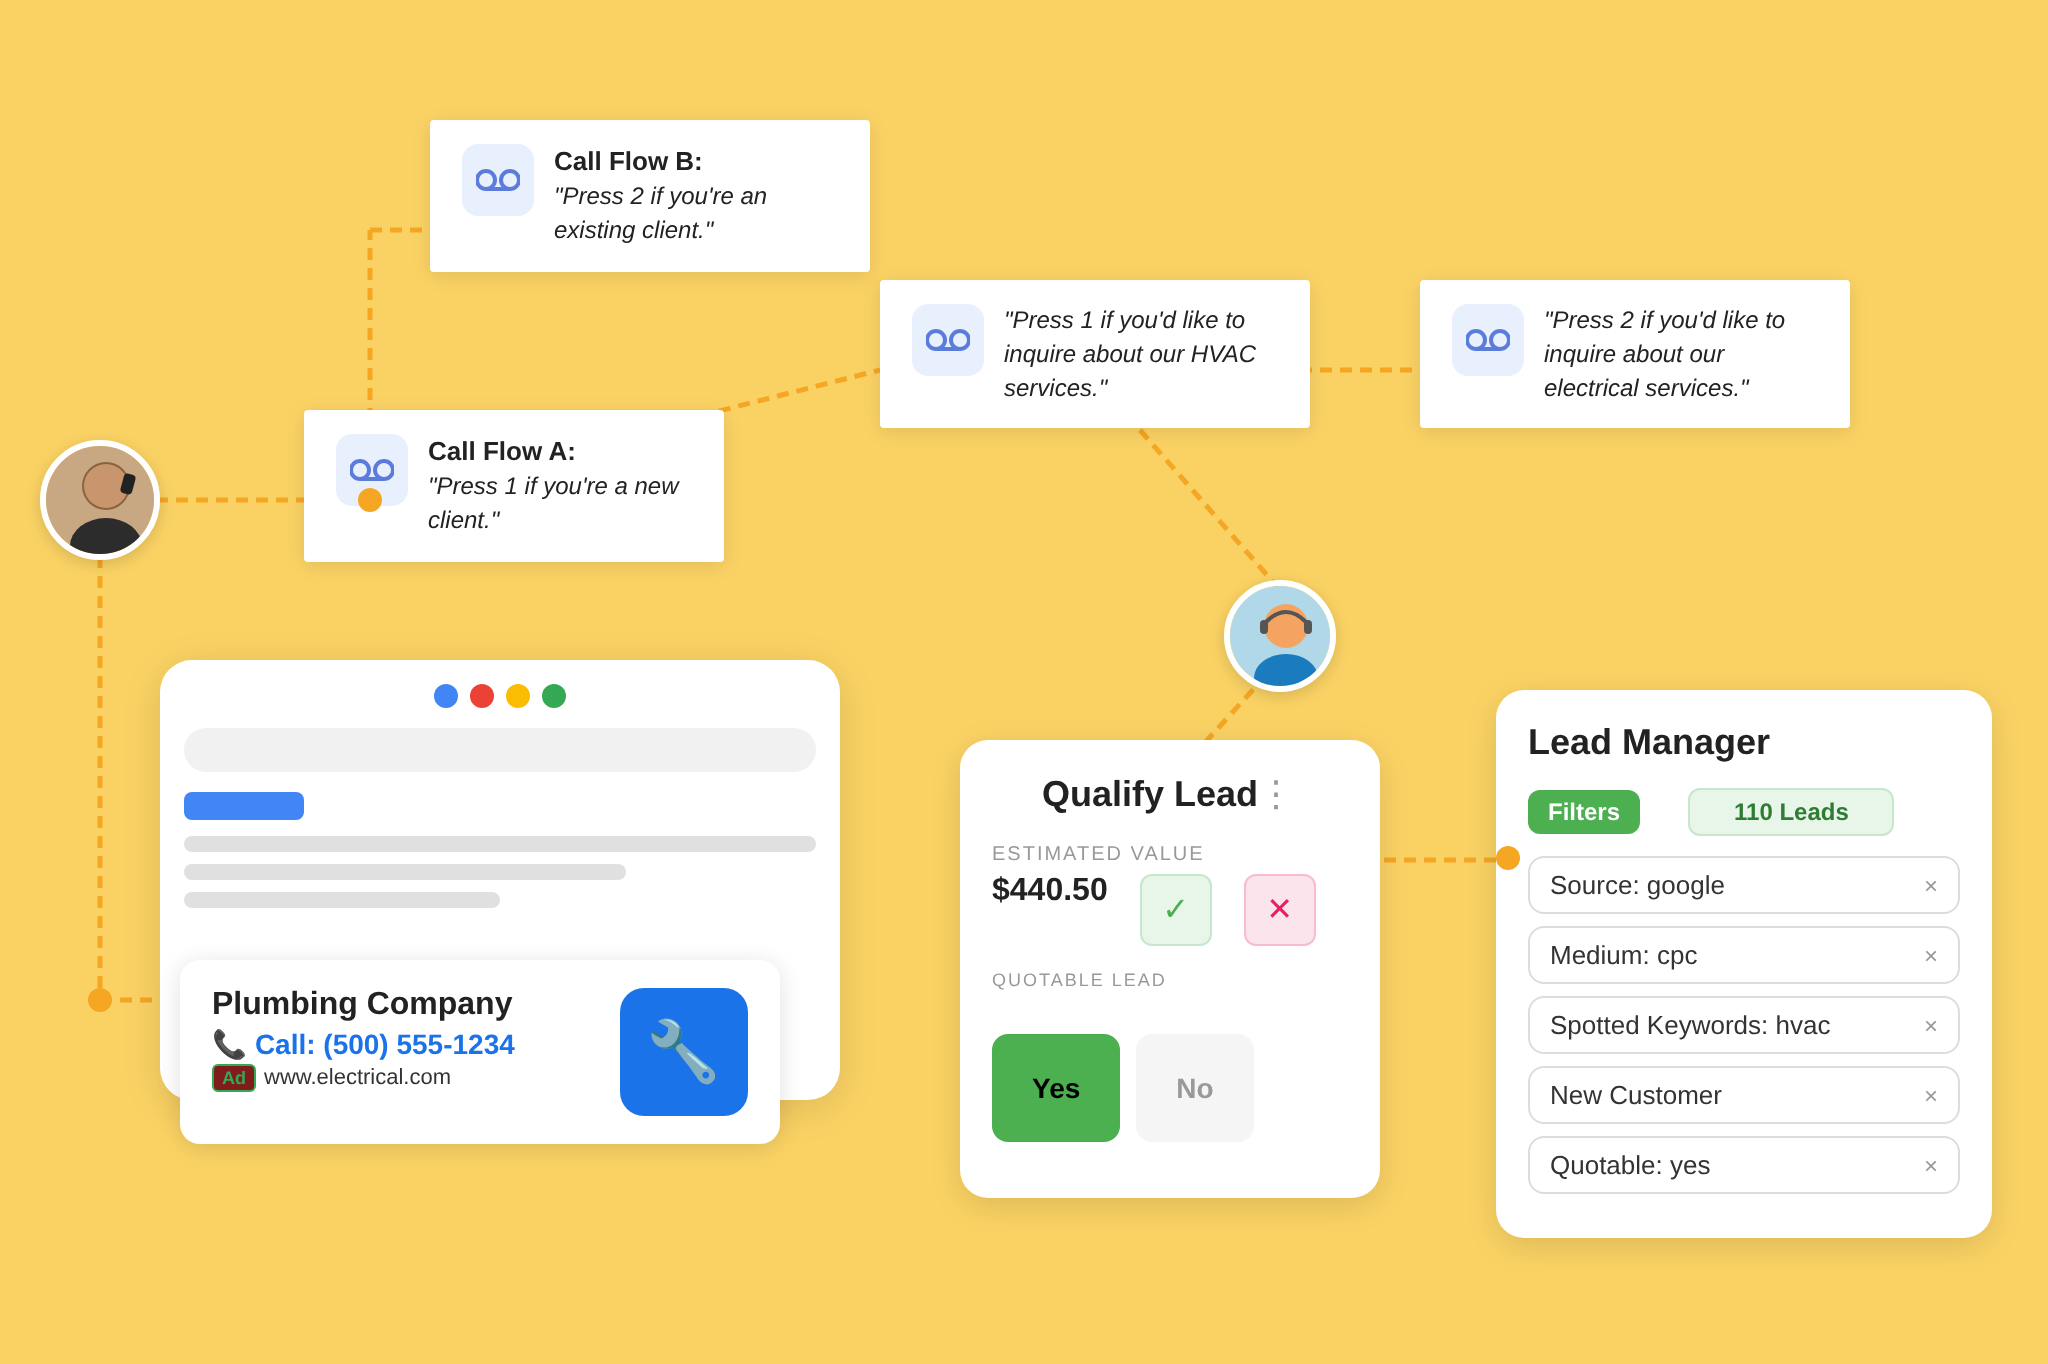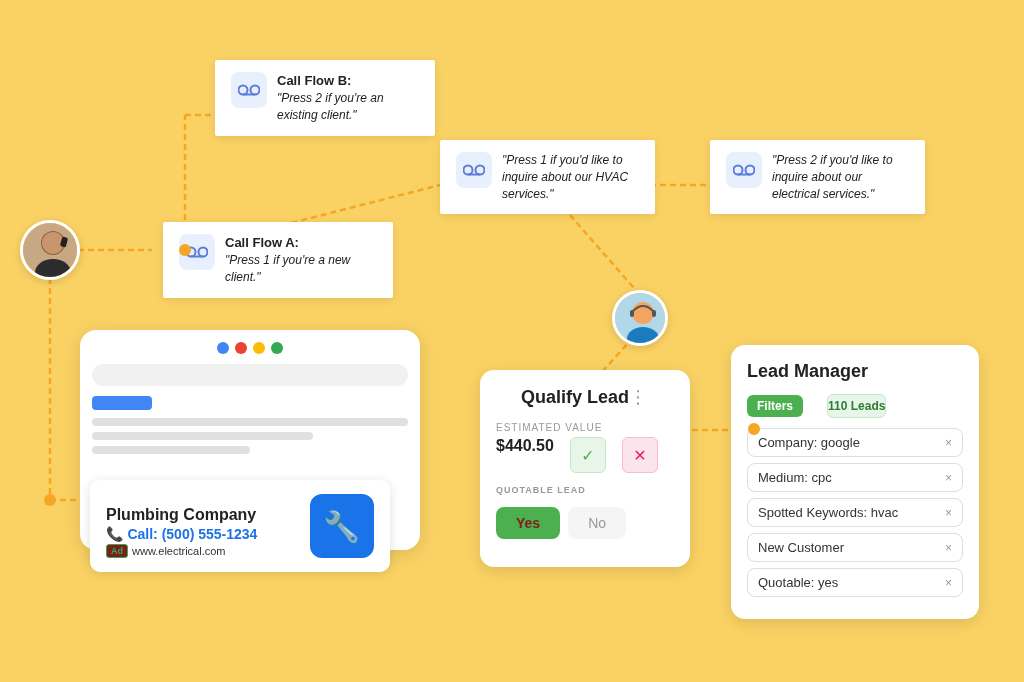--- a/index.html
+++ b/index.html
@@ -145,21 +145,21 @@
       position: absolute;
       left: 90px;
       top: 480px;
       width: 300px;
       background: #fff;
       border-radius: 10px;
       box-shadow: 0 2px 12px rgba(0,0,0,0.12);
       padding: 14px 16px;
       z-index: 15;
       display: flex;
-      align-items: flex-end;
+      align-items: flex-start;
       gap: 14px;
     }
     .ad-card-text {
       flex: 1;
     }
     .ad-card-title {
       font-size: 16px;
       font-weight: 700;
       color: #222;
       margin-bottom: 2px;
@@ -266,51 +266,51 @@
       align-items: center;
       justify-content: center;
       color: #e91e63;
       font-size: 16px;
     }
     .quotable-label {
       font-size: 9px;
       letter-spacing: 1px;
       text-transform: uppercase;
       color: #999;
-      margin-bottom: 12px;
-      font-weight: bold;
+      margin-bottom: 22px;
     }
     .quotable-btns {
       display: flex;
       gap: 8px;
     }
     .btn-yes {
       background: #4caf50;
-      color: #7f1d1d;
+      color: #000000;
       border: none;
       border-radius: 8px;
-      padding: 8px 20px;
+      padding: 19px 20px;
       font-size: 14px;
       font-weight: 600;
       cursor: pointer;
     }
     .btn-no {
       background: #f5f5f5;
       color: #999;
       border: none;
       border-radius: 8px;
       padding: 8px 20px;
       font-size: 14px;
       cursor: pointer;
+      font-weight: bold;
     }
 
     
     .lead-manager-card {
       position: absolute;
-      left: 731px;
+      left: 748px;
       top: 345px;
       width: 248px;
       background: #fff;
       border-radius: 14px;
       box-shadow: 0 4px 16px rgba(0,0,0,0.12);
       padding: 16px;
       z-index: 10;
     }
     .lead-manager-title {
       font-size: 18px;
@@ -331,21 +331,21 @@
       border-radius: 6px;
       padding: 4px 10px;
       font-size: 12px;
       font-weight: 600;
     }
     .leads-badge {
       background: #e8f5e9;
       color: #2e7d32;
       border: 1px solid #c8e6c9;
       border-radius: 6px;
-      padding: 4px 0;
+      padding: 4px 22px;
       font-size: 12px;
       font-weight: 600;
     }
     .filter-tag {
       display: flex;
       align-items: center;
       justify-content: space-between;
       border: 1px solid #ddd;
       border-radius: 8px;
       padding: 6px 10px;
@@ -404,21 +404,21 @@
       <circle cx="17" cy="7" r="4.5" stroke="#5c7cdb" stroke-width="2"></circle>
       <line x1="5" y1="11.5" x2="17" y2="11.5" stroke="#5c7cdb" stroke-width="2"></line>
     </svg>
   </div>
   <div class="call-flow-text">
     <strong>Call Flow B:</strong><br>
     <em>"Press 2 if you're an existing client."</em>
   </div>
 </div>
 
-<div class="call-flow-card" style="left:152px;top:222px;width:230px;margin-left:11px;">
+<div class="call-flow-card" style="left:152px;top:205px;width:210px;">
   <div class="voicemail-icon">
     <svg width="22" height="14" viewBox="0 0 22 14" fill="none">
       <circle cx="5" cy="7" r="4.5" stroke="#5c7cdb" stroke-width="2"></circle>
       <circle cx="17" cy="7" r="4.5" stroke="#5c7cdb" stroke-width="2"></circle>
       <line x1="5" y1="11.5" x2="17" y2="11.5" stroke="#5c7cdb" stroke-width="2"></line>
     </svg>
   </div>
   <div class="call-flow-text">
     <strong>Call Flow A:</strong><br>
     <em>"Press 1 if you're a new client."</em>
@@ -531,21 +531,21 @@
 </div>
 
 <div class="lead-manager-card">
   <div class="lead-manager-title">Lead Manager</div>
   <div class="filters-row">
     <button class="filter-btn">Filters</button>
     <span class="leads-badge">110 Leads</span>
   </div>
   <div id="filter-tags-container">
       <div class="filter-tag">
-        <span>Company: google</span>
+        <span>Source: google</span>
         <span class="filter-tag-x">×</span>
       </div>
       <div class="filter-tag">
         <span>Medium: cpc</span>
         <span class="filter-tag-x">×</span>
       </div>
       <div class="filter-tag">
         <span>Spotted Keywords: hvac</span>
         <span class="filter-tag-x">×</span>
       </div>

